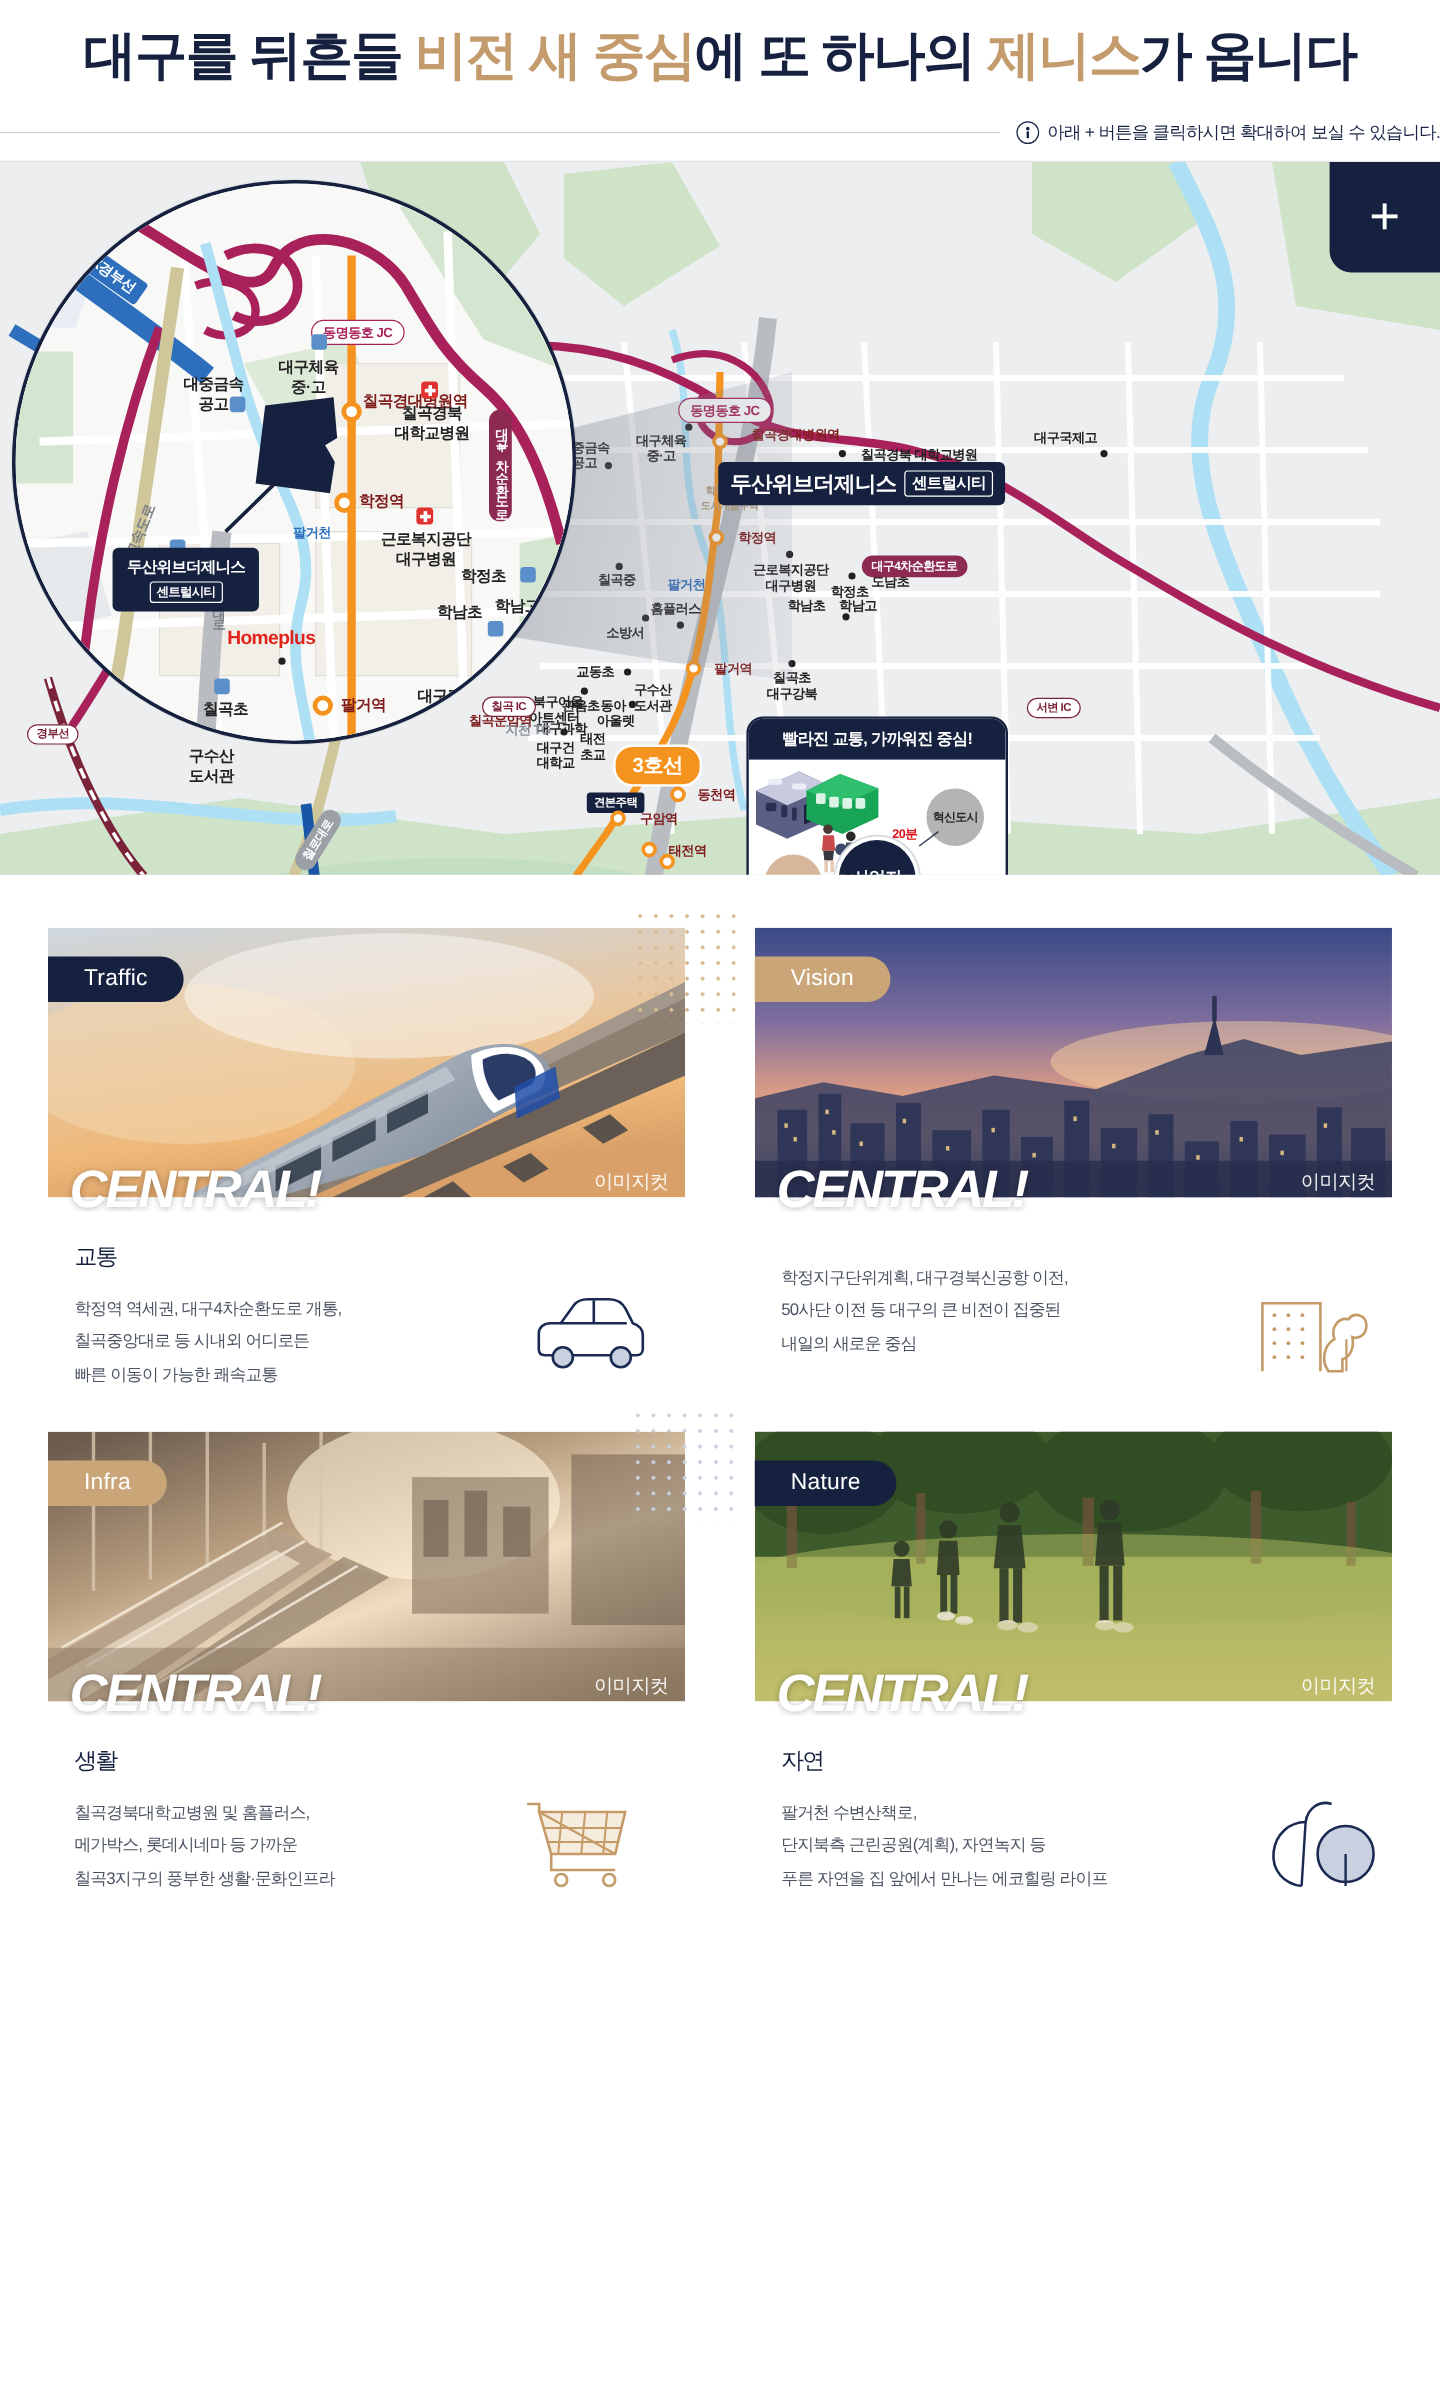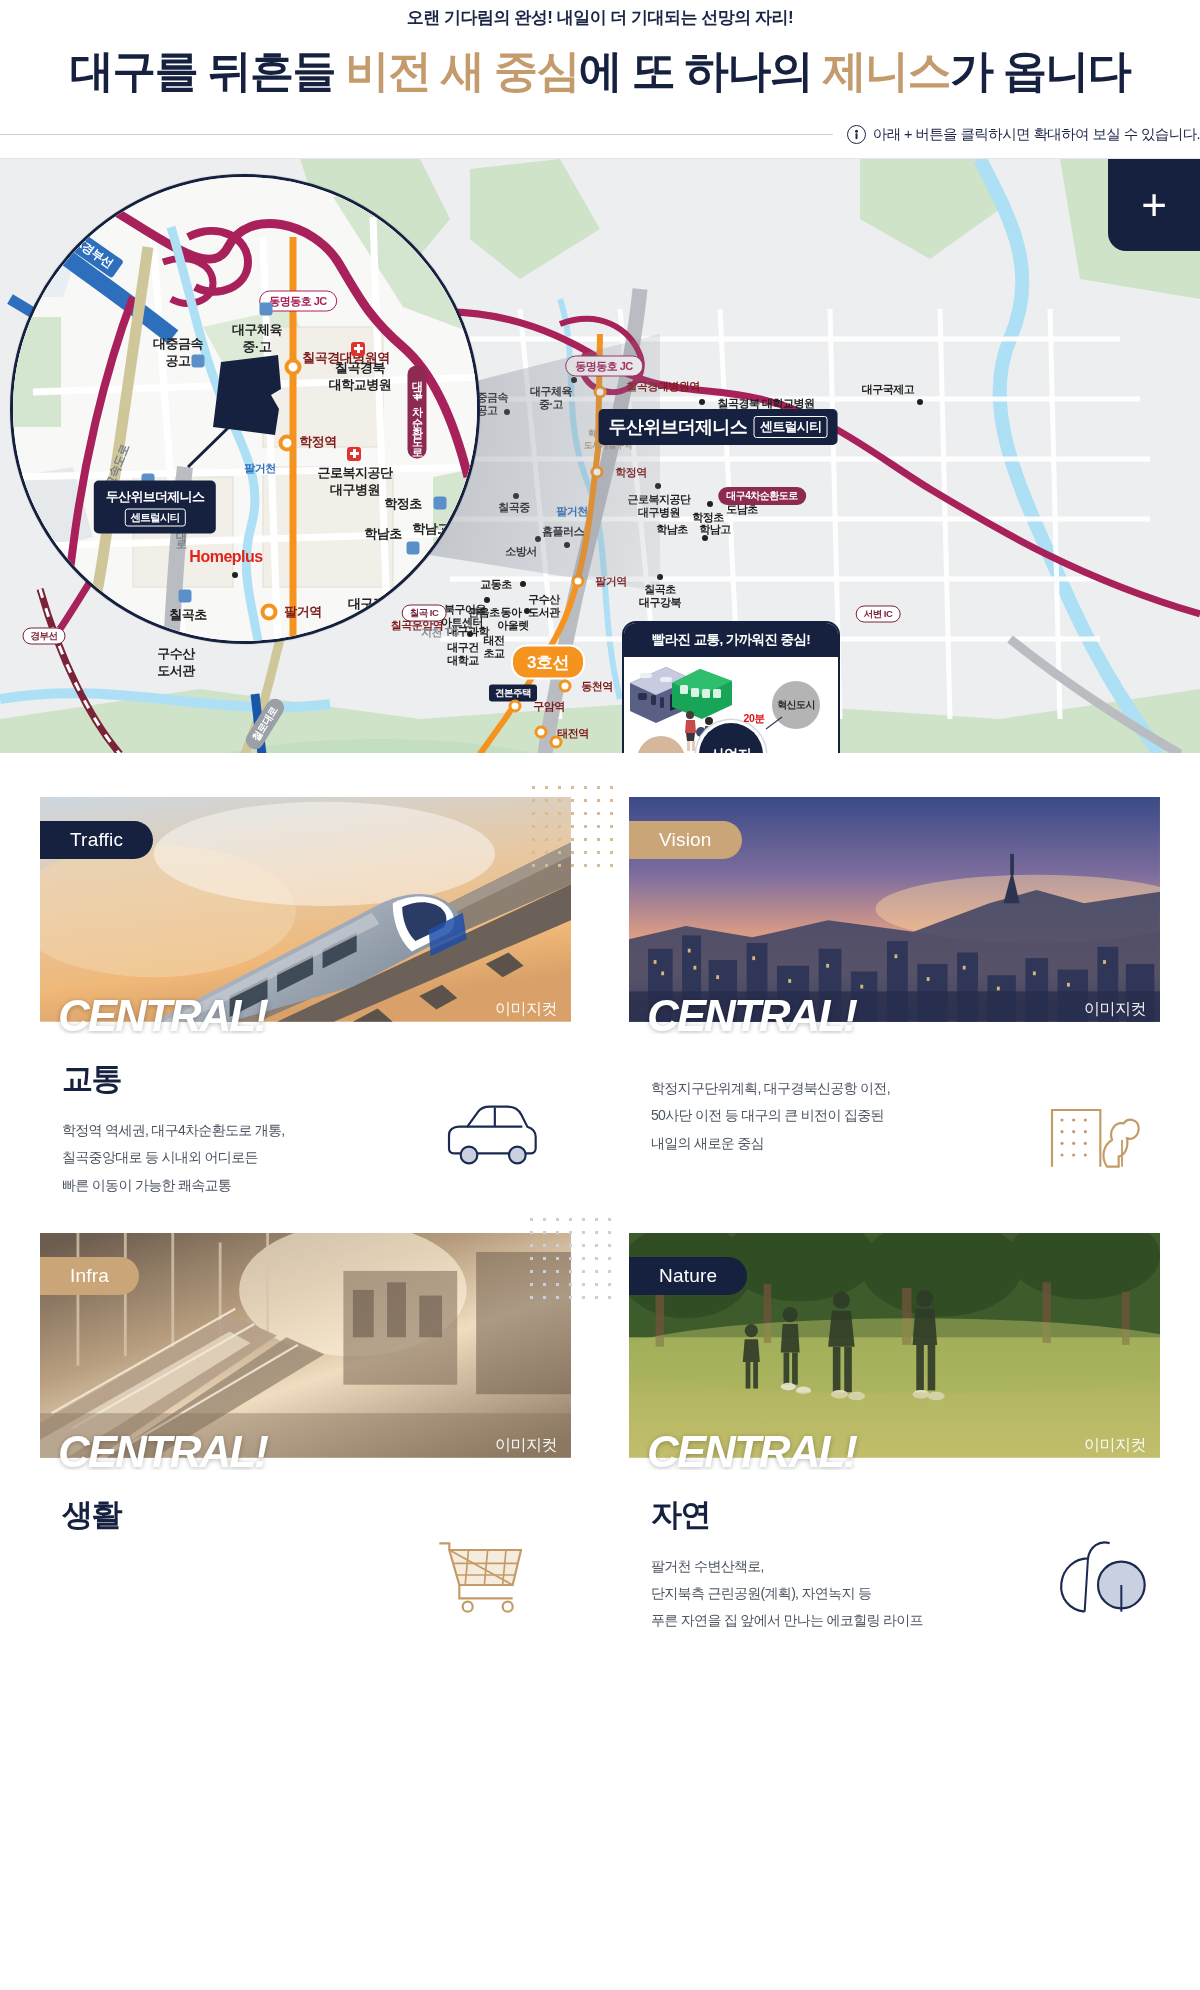--- a/index.html
+++ b/index.html
@@ -221,38 +221,37 @@
     position:absolute; right:14px; bottom:14px; z-index:6;
     color:rgba(255,255,255,.92); font-size:16px; letter-spacing:-0.5px;font-family:Liberation Serif, serif;
   }
   .dots-deco {
     position:absolute; width:86px; height:96px; z-index:1;
     background-image:radial-gradient(currentColor 1.6px, transparent 1.7px);
     background-size:13px 13px;
   }
   .card-body { padding:24px 2px 0 22px; position:relative; }
   .card-title {
-    font-size:31px; font-weight:700; color:#16213f; letter-spacing:-1.4px;
+    font-size:19px; font-weight:400; color:#16213f; letter-spacing:-1.4px;
   }
   .card-desc {
     margin-top:17px; font-size:14px; line-height:1.95;
     color:#4c5462; letter-spacing:-0.7px; max-width:330px;
   }
   .card-icon {
     position:absolute; right:32px; top:58px; width:100px; height:86px;
   }
   .card-icon svg { width:100%; height:100%; display:block; }
 </style>
 </head>
 <body>
 
 <div class="page">
 
   <div class="header">
-    <div class="kicker">오랜 기다림의 완성! 내일이 더 기대되는 선망의 자리!</div>
     <h1 class="headline"><span>대구를 뒤흔들 </span><span class="accent">비전 새 중심</span><span>에 또 하나의 </span><span class="accent">제니스</span><span>가 옵니다</span></h1>
 
     <div class="notice-row">
       <div class="notice-rule"></div>
       <div class="notice-body">
         <span class="notice-icon">
           <svg width="11" height="11" viewBox="0 0 11 11">
             <circle cx="5.5" cy="2.2" r="1.5" fill="#1b2646"></circle>
             <rect x="4.5" y="4.3" width="2" height="6" rx="1" fill="#1b2646"></rect>
           </svg>
@@ -742,20 +741,23 @@
             <rect x="400" y="66" width="24" height="44"></rect>
           </g>
         </svg>
         <div class="badge tan">Infra</div>
         <div class="central">CENTRAL!</div>
         <div class="imgcut">이미지컷</div>
       </div>
       <div class="dots-deco" style="right:-40px; top:-20px; color:#c8cfdd;"></div>
       <div class="card-body">
         <div class="card-title">생활</div>
+        <div class="card-desc" style="white-space:pre-line; max-width:350px;">칠곡경북대학교병원 및 홈플러스,
+메가박스, 롯데시네마 등 가까운
+칠곡3지구의 풍부한 생활·문화인프라</div>
         <div class="card-icon" style="right:40px; top:62px;">
           <svg viewBox="0 0 120 92">
             <path d="M10,8 L22,8 L22,16" fill="none" stroke="#c49a66" stroke-width="2.6"></path>
             <path d="M22,16 L108,16 L98,58 L34,58 Z" fill="#f6ecdd" stroke="#c49a66" stroke-width="2.6"></path>
             <path d="M22,16 L98,58" fill="none" stroke="#c49a66" stroke-width="2"></path>
             <g stroke="#c49a66" stroke-width="2" fill="none">
               <path d="M45,16 L41,58"></path>
                 <path d="M68,16 L64,58"></path>
                 <path d="M90,16 L86,58"></path>
               <path d="M26,32 L104,32"></path>

